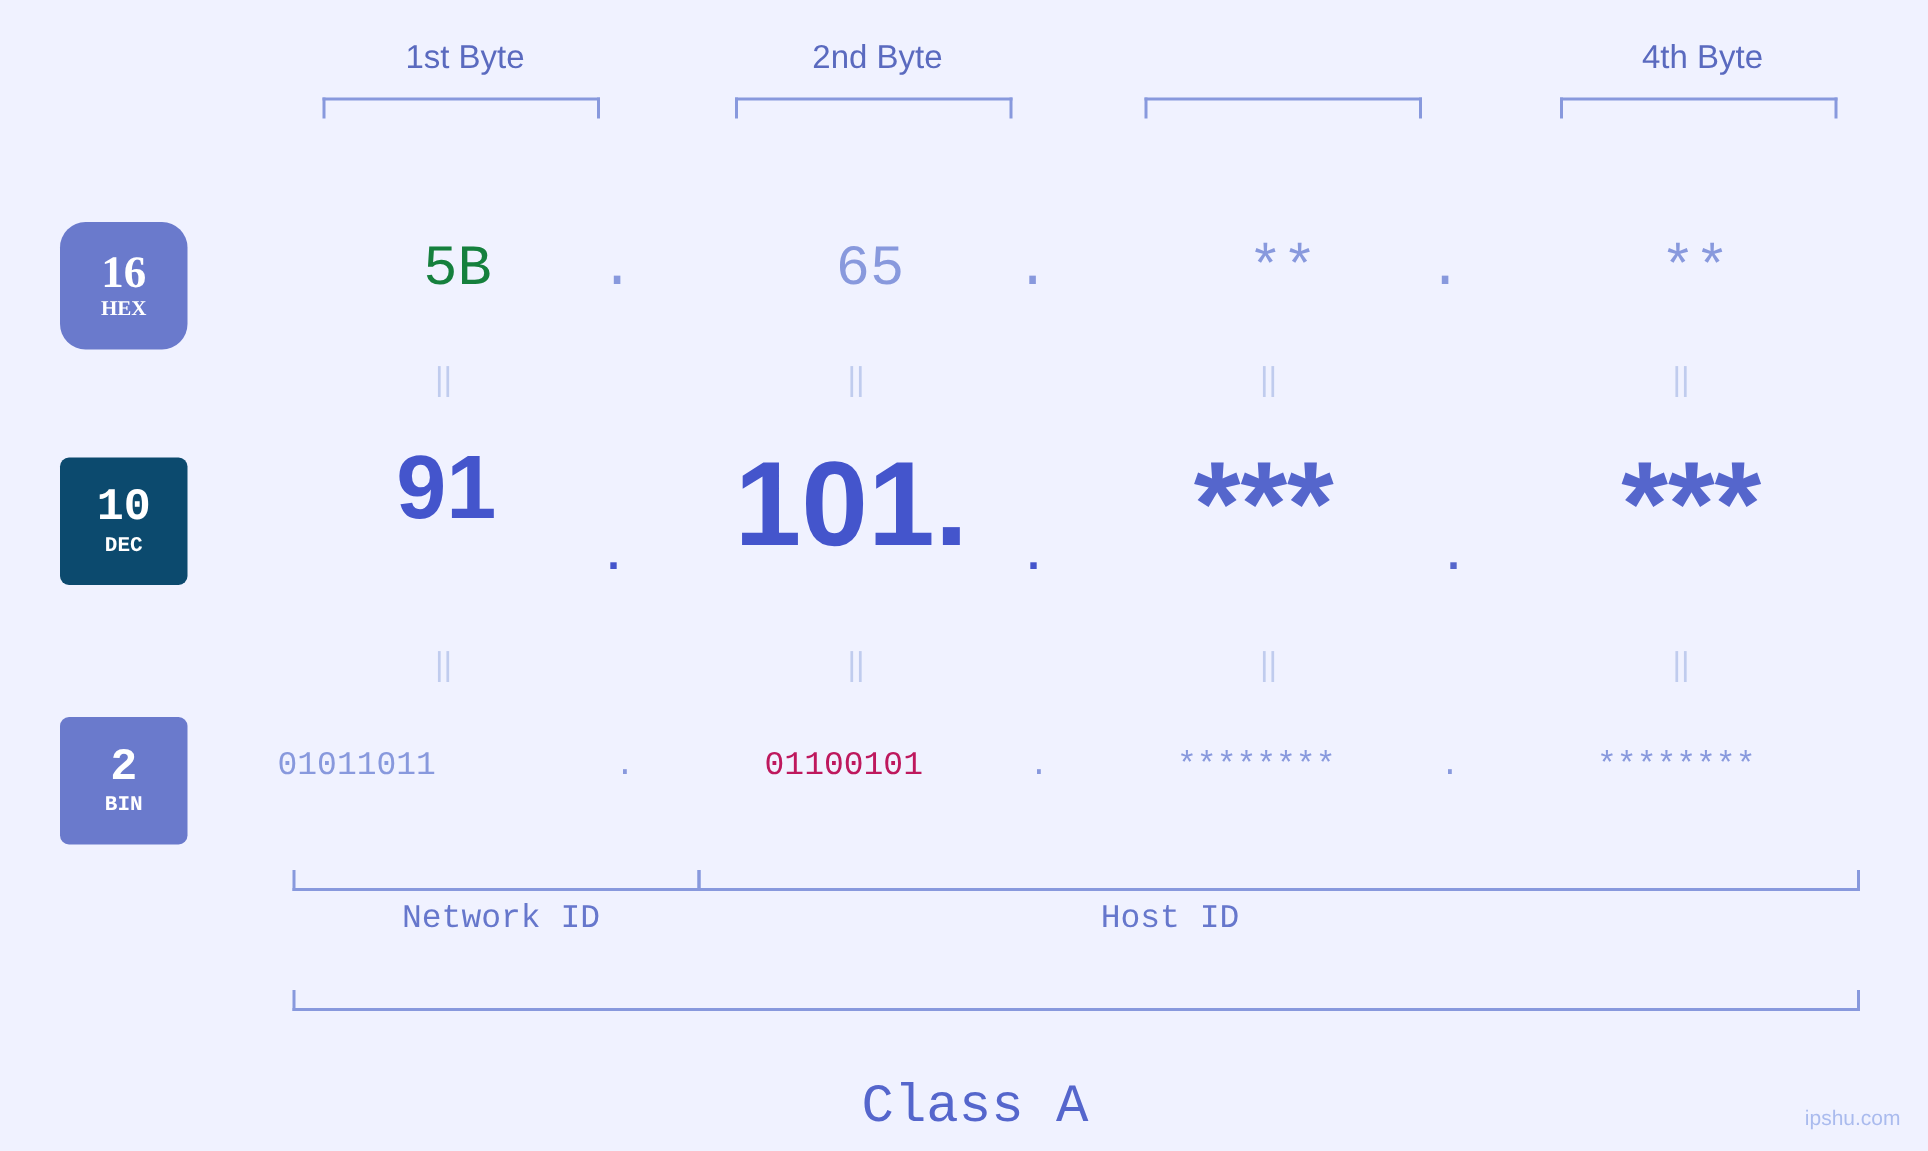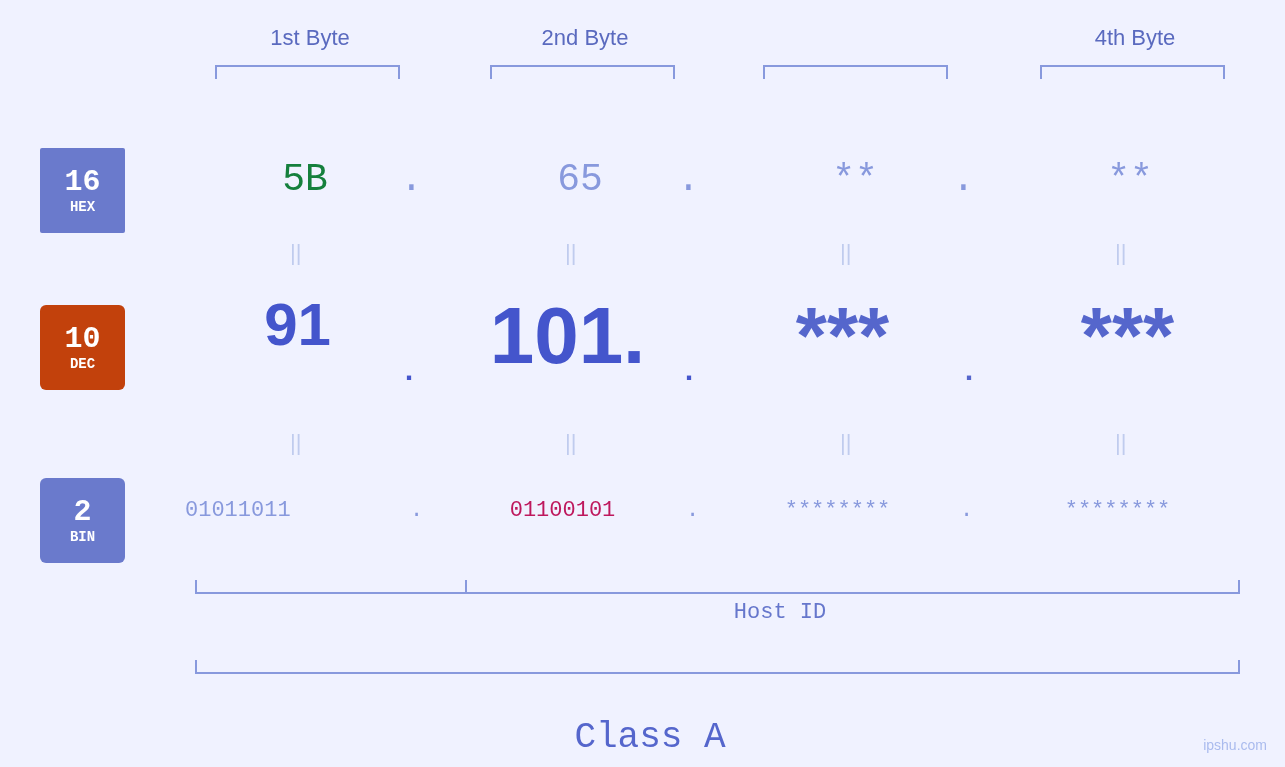--- a/index.html
+++ b/index.html
@@ -27,22 +27,22 @@
     .byte-header-3 { position: absolute; top: 25px; left: 760px; width: 200px; text-align: center; color: #5a6abf; font-size: 22px; font-family: Arial, sans-serif; }
     .byte-header-4 { position: absolute; top: 25px; left: 1035px; width: 200px; text-align: center; color: #5a6abf; font-size: 22px; font-family: Arial, sans-serif; }
 
     
     .brk1 { position: absolute; top: 65px; left: 215px; width: 185px; height: 14px; border-top: 2px solid #8899dd; border-left: 2px solid #8899dd; border-right: 2px solid #8899dd; }
     .brk2 { position: absolute; top: 65px; left: 490px; width: 185px; height: 14px; border-top: 2px solid #8899dd; border-left: 2px solid #8899dd; border-right: 2px solid #8899dd; }
     .brk3 { position: absolute; top: 65px; left: 763px; width: 185px; height: 14px; border-top: 2px solid #8899dd; border-left: 2px solid #8899dd; border-right: 2px solid #8899dd; }
     .brk4 { position: absolute; top: 65px; left: 1040px; width: 185px; height: 14px; border-top: 2px solid #8899dd; border-left: 2px solid #8899dd; border-right: 2px solid #8899dd; }
 
     
-    .badge-hex { position: absolute; top: 148px; left: 40px; width: 85px; height: 85px; background: #6a7acc; border-radius: 2px; display: flex; flex-direction: column; align-items: center; justify-content: center; color: white; }
-    .badge-dec { position: absolute; top: 305px; left: 40px; width: 85px; height: 85px; background: #c2410c; border-radius: 6px; display: flex; flex-direction: column; align-items: center; justify-content: center; color: white; }
+    .badge-hex { position: absolute; top: 148px; left: 40px; width: 85px; height: 85px; background: #6a7acc; border-radius: 17px; display: flex; flex-direction: column; align-items: center; justify-content: center; color: white; font-family: Liberation Serif, serif; }
+    .badge-dec { position: absolute; top: 305px; left: 40px; width: 85px; height: 85px; background: #0c4a6e; border-radius: 6px; display: flex; flex-direction: column; align-items: center; justify-content: center; color: white; }
     .badge-bin { position: absolute; top: 478px; left: 40px; width: 85px; height: 85px; background: #6a7acc; border-radius: 6px; display: flex; flex-direction: column; align-items: center; justify-content: center; color: white; }
 
     .badge-num { font-size: 30px; font-weight: bold; line-height: 1; }
     .badge-name { font-size: 14px; font-weight: bold; margin-top: 2px; }
 
     
     .hex-v1 { position: absolute; top: 158px; left: 230px; width: 150px; text-align: center; color: #15803d; font-size: 38px; font-family: 'Courier New', monospace; }
     .hex-v2 { position: absolute; top: 158px; left: 505px; width: 150px; text-align: center; color: #8899dd; font-size: 38px; font-family: 'Courier New', monospace; }
     .hex-v3 { position: absolute; top: 158px; left: 780px; width: 150px; text-align: center; color: #8899dd; font-size: 38px; font-family: 'Courier New', monospace; }
     .hex-v4 { position: absolute; top: 158px; left: 1055px; width: 150px; text-align: center; color: #8899dd; font-size: 38px; font-family: 'Courier New', monospace; }
@@ -156,20 +156,21 @@
   <div class="dot-b1">.</div>
   <div class="bin-v2">01100101</div>
   <div class="dot-b2">.</div>
   <div class="bin-v3">********</div>
   <div class="dot-b3">.</div>
   <div class="bin-v4">********</div>
 
   <div class="brk-net"></div>
   <div class="brk-host"></div>
 
+  <div class="lbl-net">Network ID</div>
   <div class="lbl-host">Host ID</div>
 
   <div class="brk-full"></div>
 
   <div class="lbl-class">Class A</div>
 
   <div class="watermark-txt">ipshu.com</div>
 
 </div>
 

